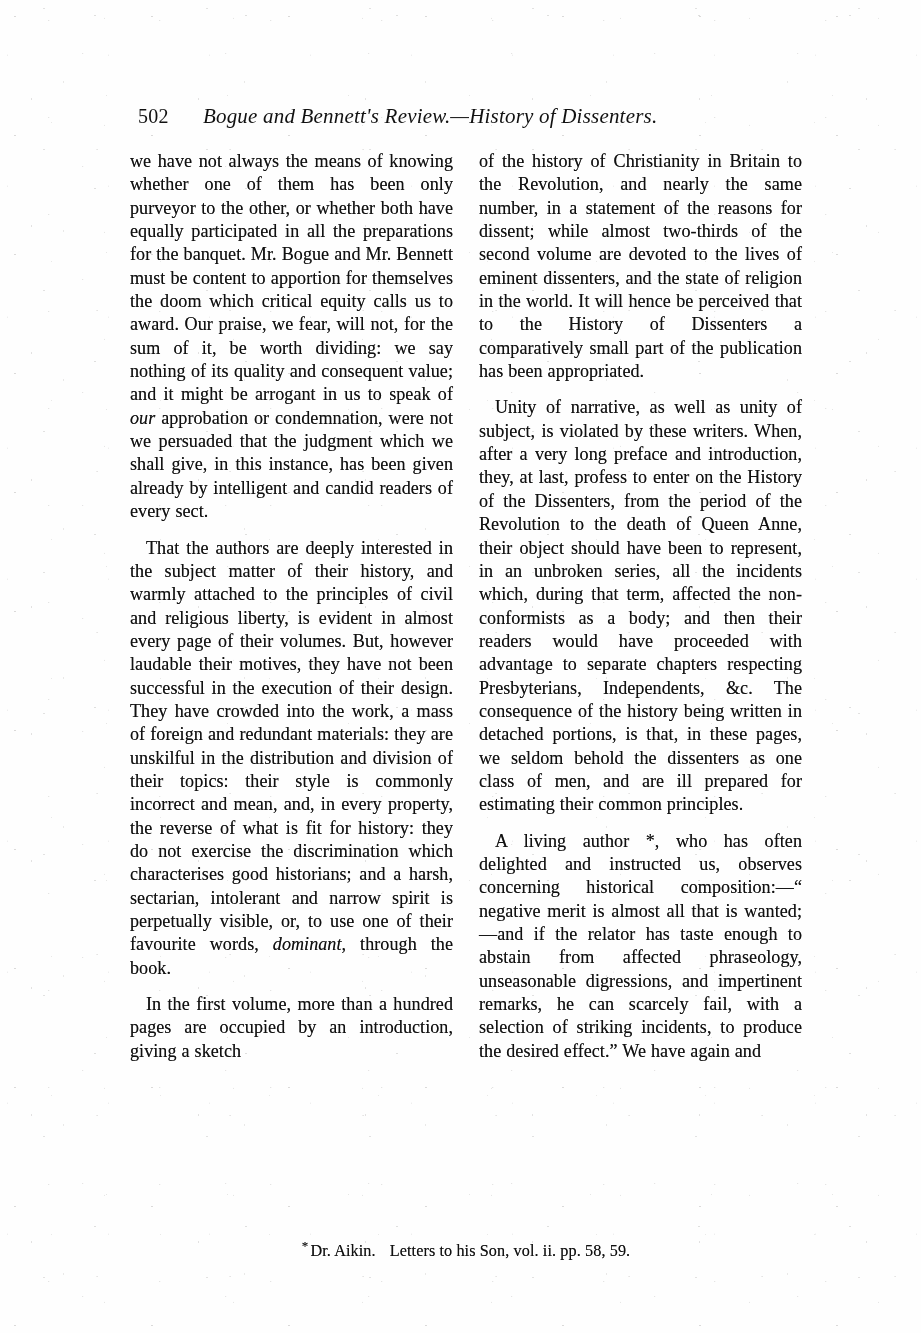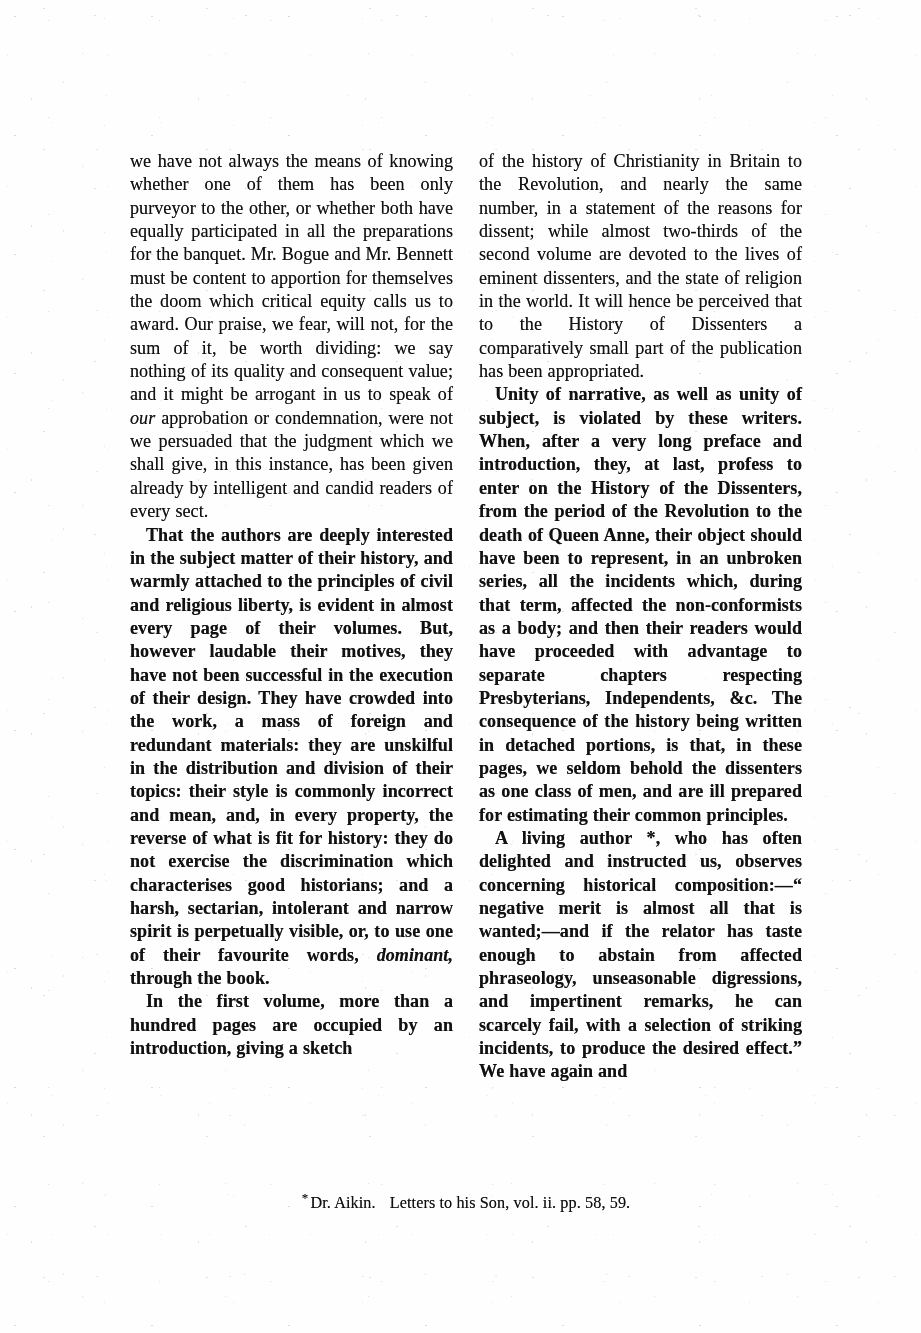--- a/index.html
+++ b/index.html
@@ -90,30 +90,29 @@
     line-height: 23.35px;
     text-align: justify;
     text-align-last: left;
     letter-spacing: .05px;
     word-spacing: .4px;
   }
   .col p.indent {
     text-indent: 16px;
   }
   .col p + p {
-    margin-top: 0;
-    font-weight: bold;
+    margin-top: 13px;
   }
   em { font-style: italic; }
 
   
   .footnote-zone {
     position: absolute;
     left: 130px;
-    top: 1188px;
+    top: 1236px;
     width: 672px;
     text-align: center;
   }
   .footnote {
     font-size: 16.2px;
     line-height: 20px;
     letter-spacing: .1px;
     white-space: nowrap;
     display: inline-block;
   }
@@ -127,20 +126,24 @@
   
   .inky {
     text-shadow: 0 0 .35px rgba(0,0,0,.55);
   }
 </style>
 </head>
 <body>
 
 <div class="page">
 
+  <div class="head">
+    <span class="folio">502</span>
+    <span class="head-title">Bogue and Bennett's Review.—History of Dissenters.</span>
+  </div>
 
   <div class="columns">
 
     <div class="col">
       <p class="inky"><span>we have not always the means of knowing whether one of them has been only purveyor to the other, or whether both have equally participated in all the preparations for the banquet. Mr. Bogue and Mr. Bennett must be content to apportion for themselves the doom which critical equity calls us to award. Our praise, we fear, will not, for the sum of it, be worth dividing: we say nothing of its quality and consequent value; and it might be arrogant in us to speak of </span><em>our</em><span> approbation or condemnation, were not we persuaded that the judgment which we shall give, in this instance, has been given already by intelligent and candid readers of every sect.</span></p>
 
       <p class="inky indent"><span>That the authors are deeply interested in the subject matter of their history, and warmly attached to the principles of civil and religious liberty, is evident in almost every page of their volumes. But, however laudable their motives, they have not been successful in the execution of their design. They have crowded into the work, a mass of foreign and redundant materials: they are unskilful in the distribution and division of their topics: their style is commonly incorrect and mean, and, in every property, the reverse of what is fit for history: they do not exercise the discrimination which characterises good historians; and a harsh, sectarian, intolerant and narrow spirit is perpetually visible, or, to use one of their favourite words, </span><em>dominant,</em><span> through the book.</span></p>
 
       <p class="inky indent">In the first volume, more than a hundred pages are occupied by an introduction, giving a sketch</p>
     </div>

